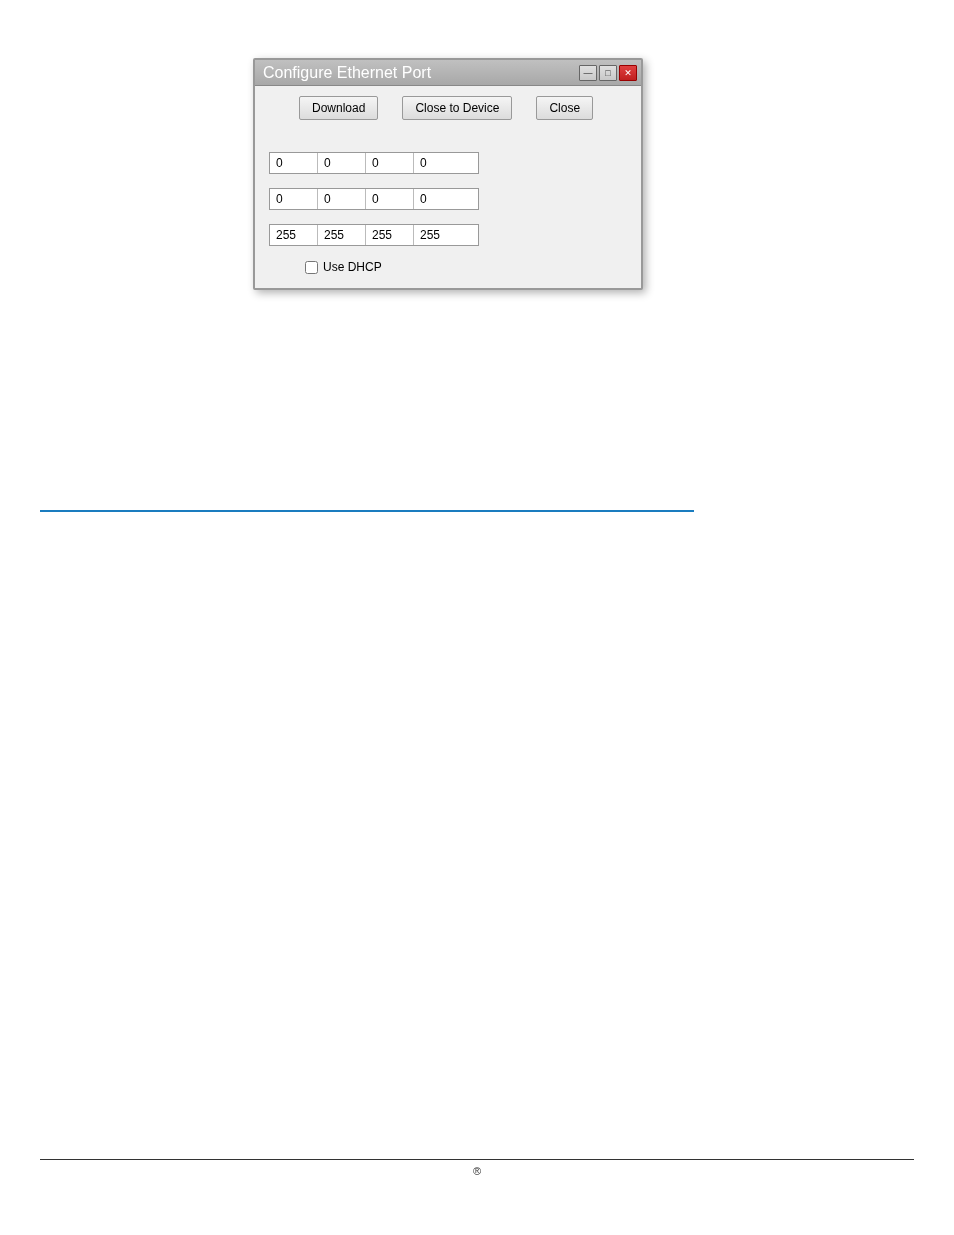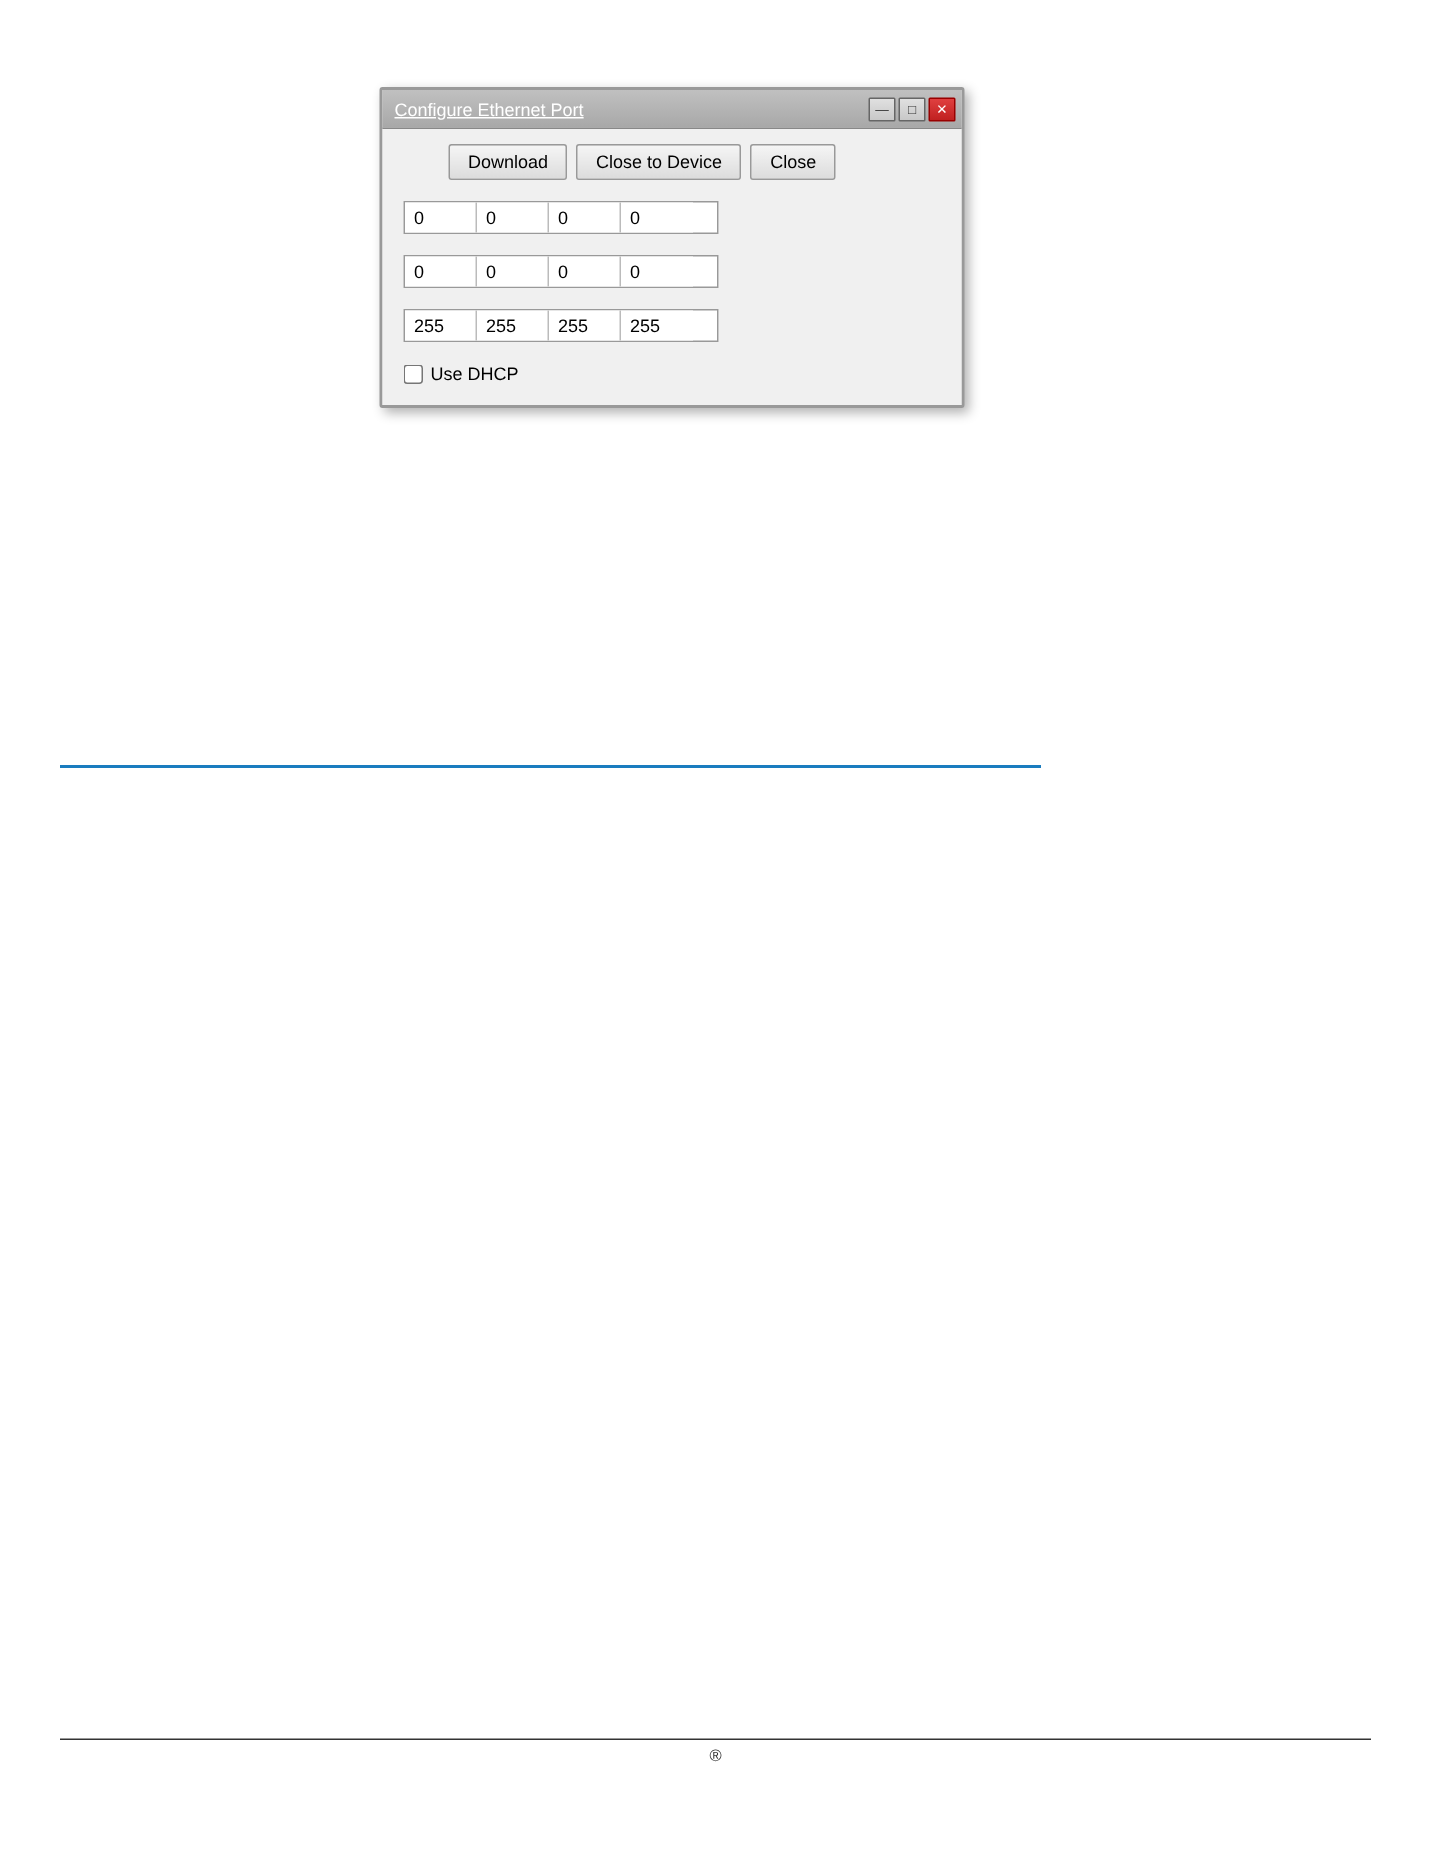--- a/index.html
+++ b/index.html
@@ -58,24 +58,23 @@
       background: linear-gradient(to bottom, #c0c0c0, #a8a8a8);
       height: 26px;
       display: flex;
       align-items: center;
       justify-content: space-between;
       padding: 0 4px 0 8px;
       border-bottom: 1px solid #888;
     }
 
     .title-bar-text {
-      font-size: 12px;
+      font-size: 16px;
       color: #fff;
       font-weight: normal;
-      text-decoration: underline;
     }
 
     .title-bar-buttons {
       display: flex;
       gap: 2px;
       align-items: center;
     }
 
     .title-btn {
       width: 18px;
@@ -99,22 +98,22 @@
 
     
     .dialog-content {
       padding: 10px 14px 14px 14px;
       background: #f0f0f0;
     }
 
     
     .toolbar {
       display: flex;
-      gap: 6px;
-      margin-bottom: 14px;
+      gap: 24px;
+      margin-bottom: 32px;
       padding-left: 30px;
     }
 
     .toolbar-btn {
       padding: 4px 12px;
       background: linear-gradient(to bottom, #f5f5f5, #dcdcdc);
       border: 1px solid #999;
       border-radius: 2px;
       cursor: pointer;
       font-size: 12px;
@@ -154,20 +153,21 @@
     .ip-octet:last-child {
       border-right: none;
     }
 
     
     .checkbox-row {
       display: flex;
       align-items: center;
       gap: 5px;
       margin-top: 4px;
+      margin-left: 36px;
     }
 
     .dhcp-checkbox {
       width: 13px;
       height: 13px;
       border: 1px solid #666;
       background: #fff;
       cursor: pointer;
     }
 

